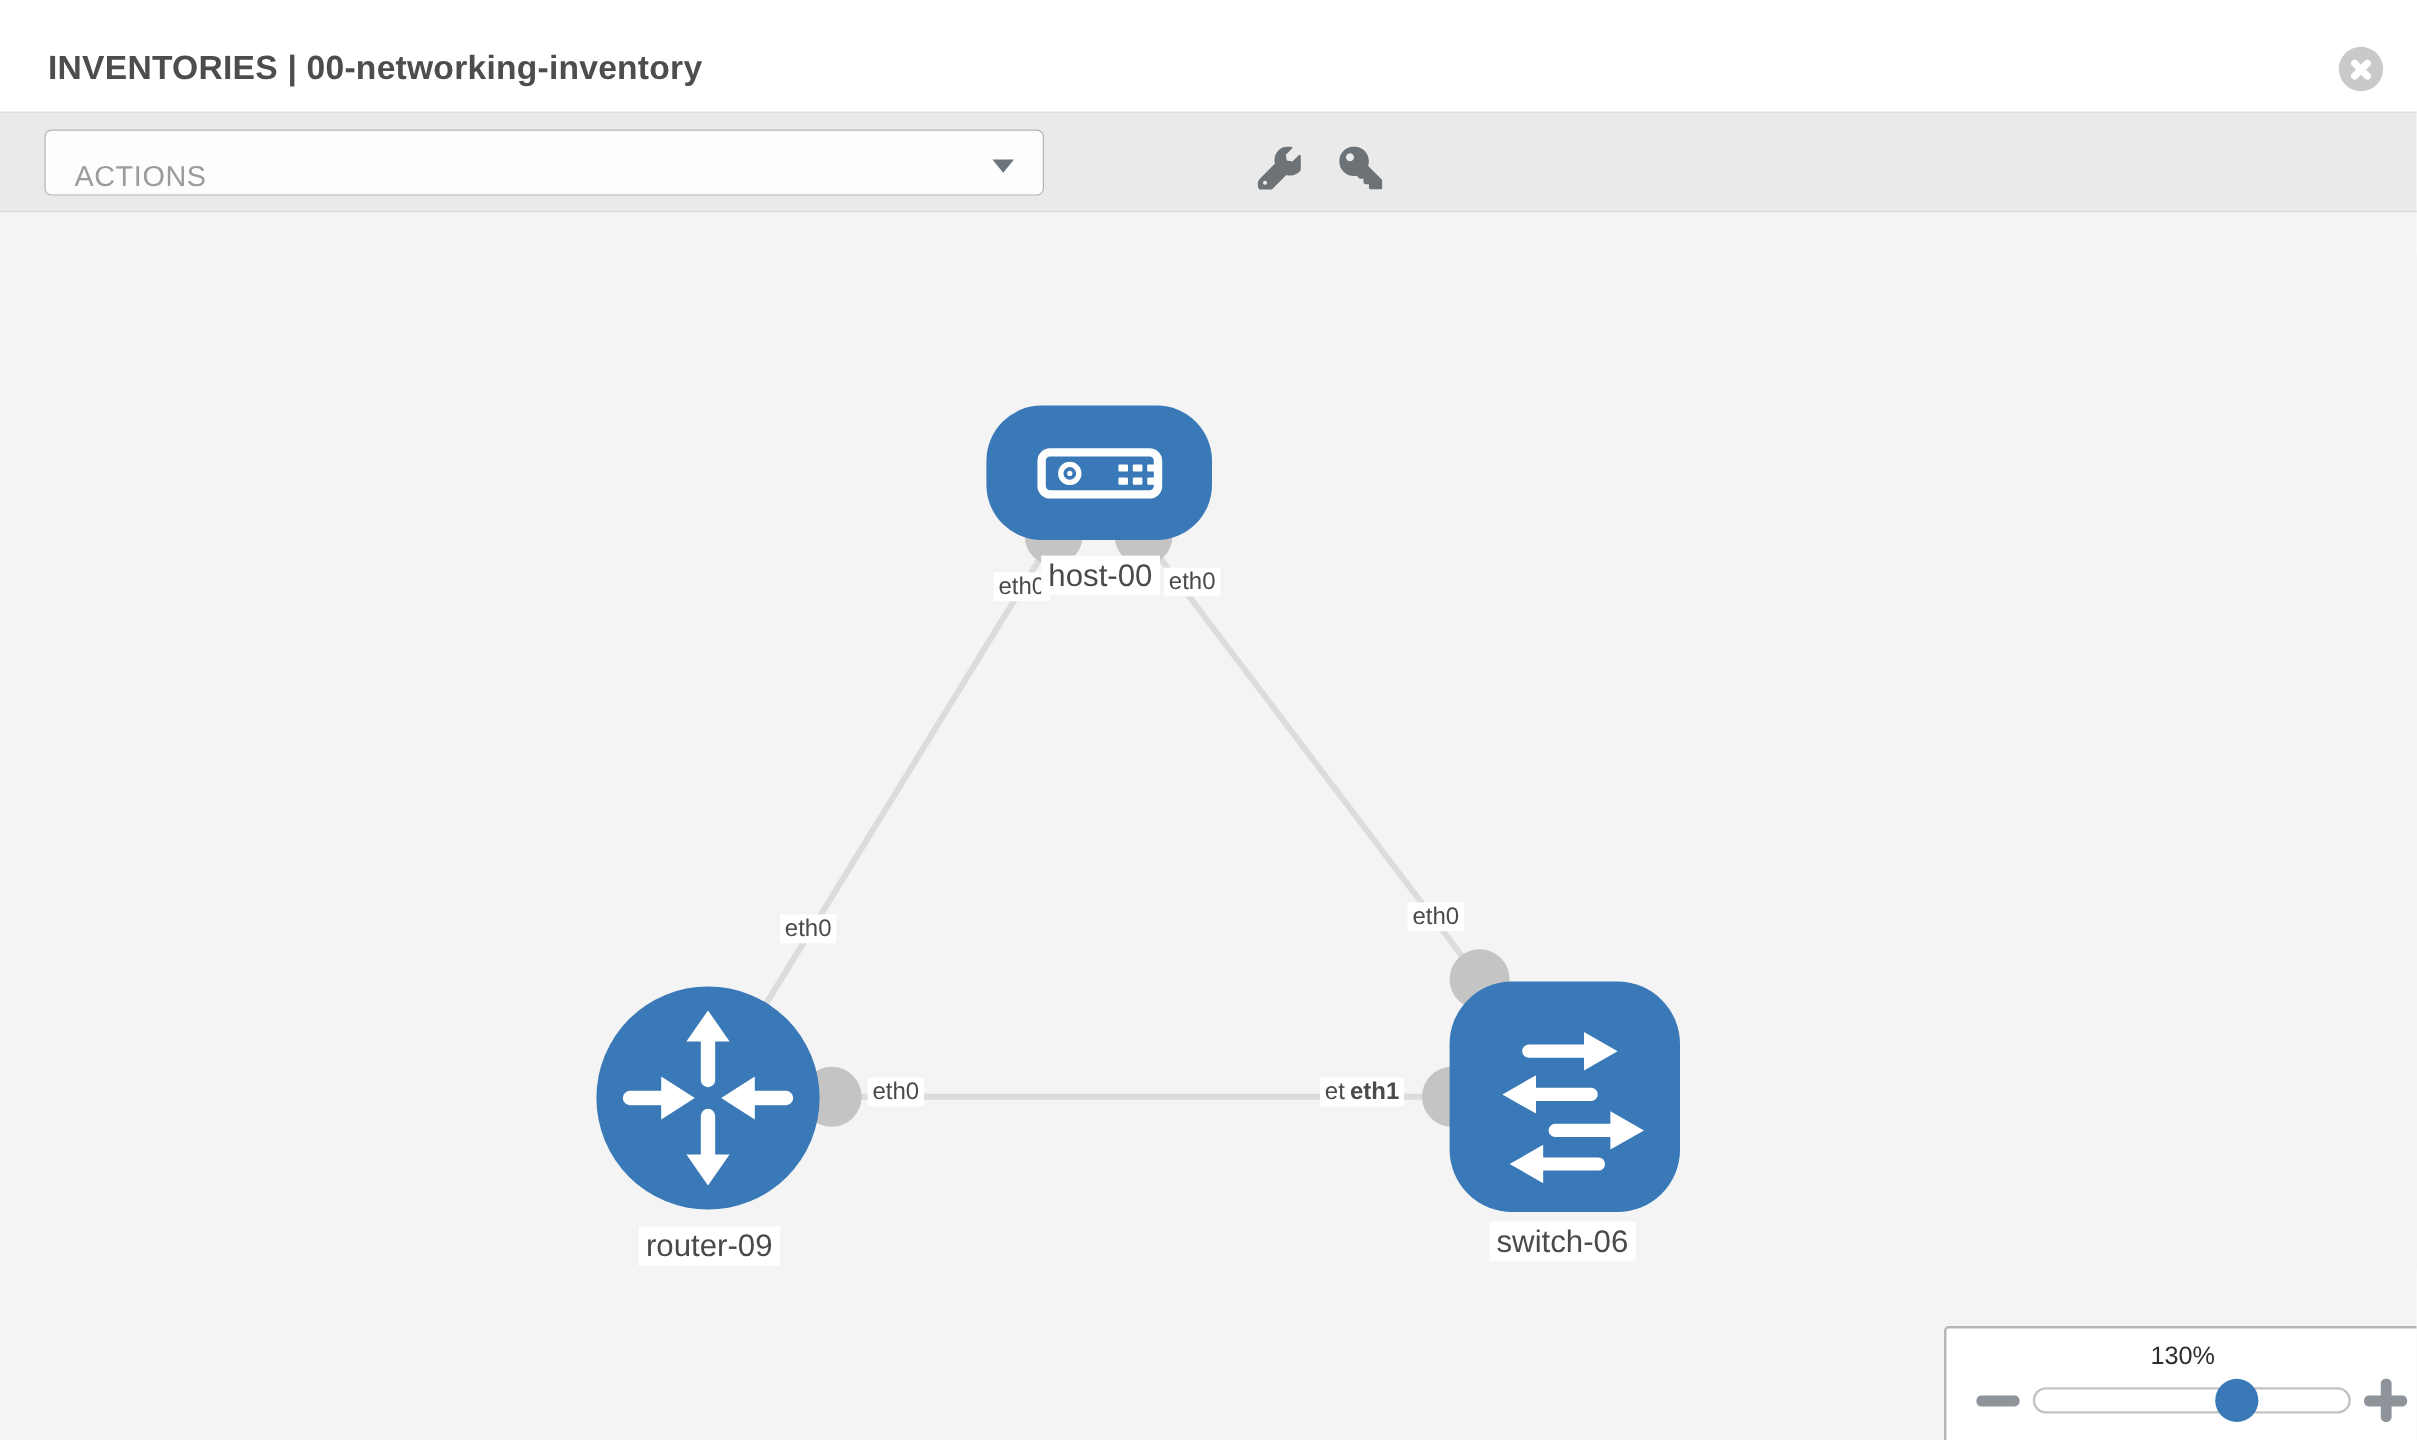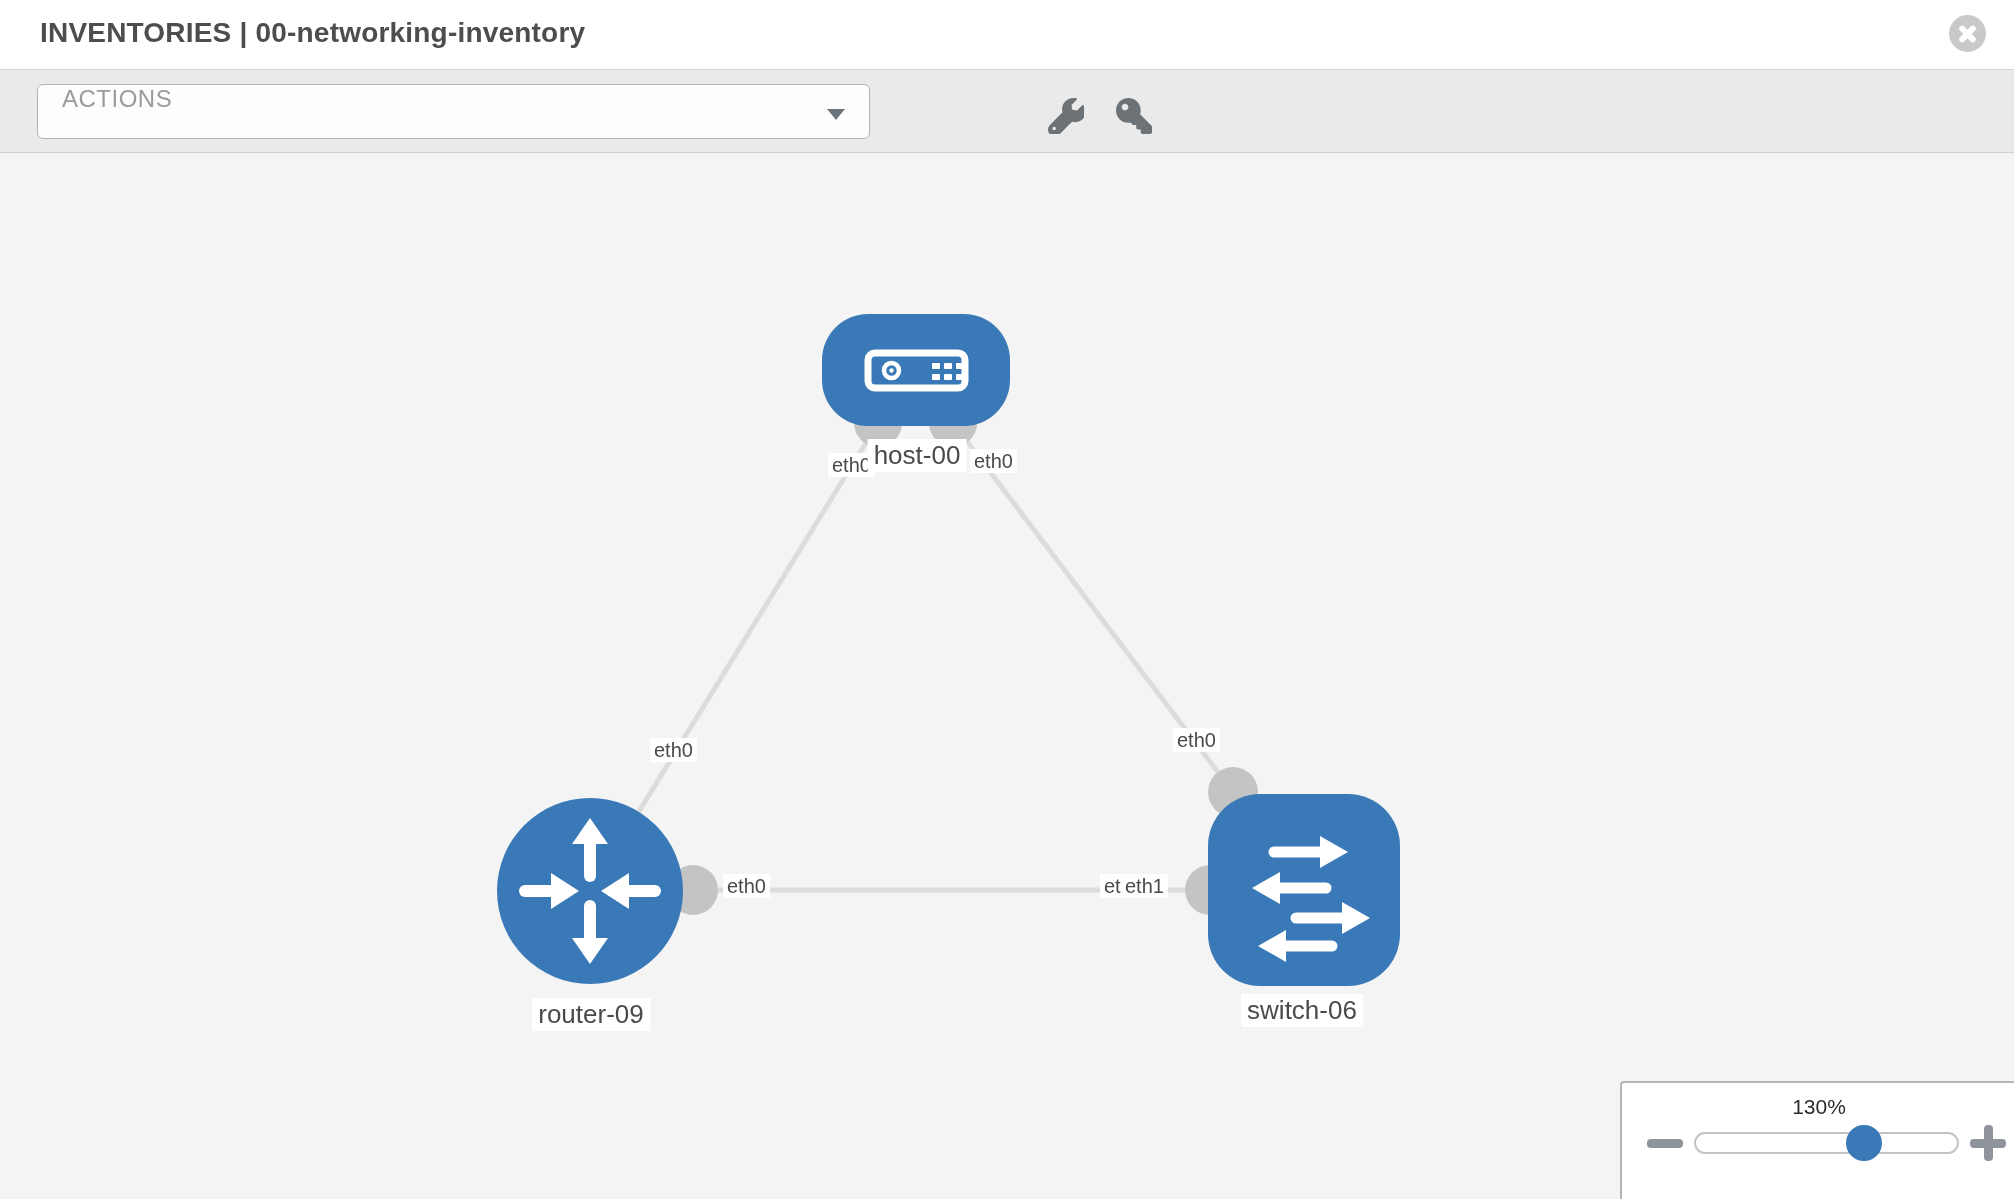--- a/index.html
+++ b/index.html
@@ -1,34 +1,34 @@
 <!DOCTYPE html>
 <html><head>
 <meta charset="utf-8">
 <style>
   * { margin:0; padding:0; box-sizing:border-box; }
   html,body { width:2014px; height:1200px; overflow:hidden; background:#fff;
               font-family:"Liberation Sans", sans-serif; }
   .window { position:relative; width:2014px; height:1200px; background:#fff; overflow:hidden; }
 
   
-  .hdr { position:relative; height:70px; background:#fff; border-bottom:1px solid #d6d6d6; }
+  .hdr { position:relative; height:70px; background:#fff; border-bottom:1px solid #d6d6d6;margin-top:24px; }
   .hdr h1 { position:absolute; left:40px; top:17px; font-size:28px; font-weight:700;
             color:#4d4d4d; letter-spacing:0.2px; }
   .close-btn { position:absolute; right:28px; top:15px; width:37px; height:37px;
                background:#c9c9c9; border-radius:50%; cursor:pointer; }
   .close-btn .xb { position:absolute; left:8px; top:16px; width:21px; height:6px;
                    background:#fff; border-radius:3px; }
   .close-btn .b1 { transform:rotate(45deg); }
   .close-btn .b2 { transform:rotate(-45deg); }
 
   
   .toolbar { position:relative; height:83px; background:#eaeaea; border-bottom:1px solid #cfcfcf; }
   .combo { position:absolute; top:14px; height:55px; background:#fdfdfd;
-           border:1px solid #b3b3b3; border-radius:6px; display:flex; align-items:flex-start;
+           border:1px solid #b3b3b3; border-radius:6px; display:flex; align-items:flex-end;
            padding:0 24px; cursor:pointer; }
   .combo .lbl { font-size:24px; color:#9b9b9b; letter-spacing:0.5px; }
   .caret { position:absolute; right:24px; top:24px; width:0; height:0;
            border-left:9px solid transparent; border-right:9px solid transparent;
            border-top:11px solid #6c747c; }
   .combo.actions { left:37px; width:833px; }
   .combo.search  { left:1182px; width:796px; }
   .tool-btn { position:absolute; top:27px; width:40px; height:40px; border:none;
               background:transparent; cursor:pointer; }
   .tool-btn.wrench { left:1046px; }
@@ -41,21 +41,21 @@
   .port { position:absolute; background:#c4c4c4; border-radius:50%; z-index:2; }
   .node { position:absolute; background:#3979b7; z-index:3; cursor:pointer; }
   .node svg { width:100%; height:100%; display:block; }
   .node-host   { left:822px; top:161px; width:188px; height:112px; border-radius:46px; }
   .node-router { left:497px; top:645px; width:186px; height:186px; border-radius:50%; }
   .node-switch { left:1208px; top:641px; width:192px; height:192px; border-radius:52px; }
   .nlabel { position:absolute; z-index:6; background:#fff; color:#4a4a4a;
             font-size:26px; padding:1px 6px; white-space:nowrap; transform:translateX(-50%); }
   .ilabel { position:absolute; background:#fff; color:#4a4a4a; font-size:20px;
             padding:1px 4px; white-space:nowrap; line-height:1.1; }
-  .z4 { z-index:4; } .z5 { z-index:5; }
+  .z4 { z-index:4; } .z5 { z-index:5;font-weight:bold; }
 
   
   .zoom-panel { position:absolute; left:1620px; top:928px; width:420px; height:300px;
                 background:#fff; border:2px solid #b5b5b5; border-radius:4px; z-index:10; }
   .zoom-value { position:absolute; left:0; top:12px; width:394px; text-align:center;
                 font-size:21px; color:#2d2d2d; }
   .zoom-minus { position:absolute; left:25px; top:56px; width:36px; height:9px;
                 background:#8e949a; border-radius:4px; border:none; cursor:pointer; }
   .zoom-plus  { position:absolute; left:348px; top:42px; width:36px; height:36px;
                 background:transparent; border:none; cursor:pointer; }

